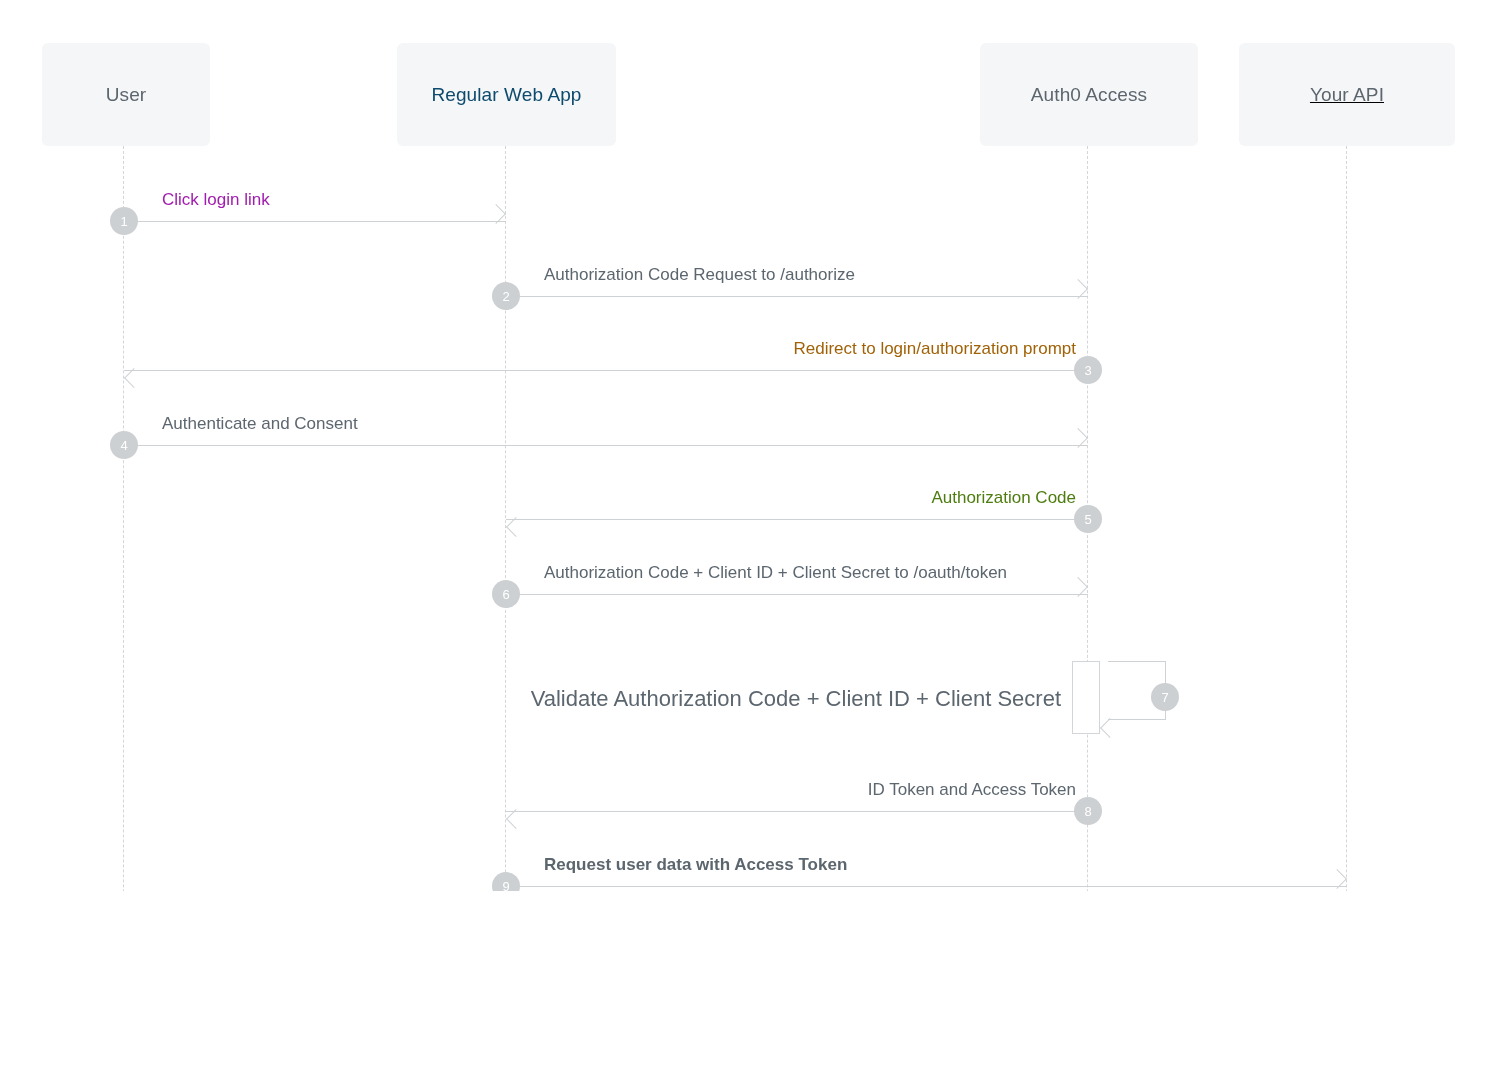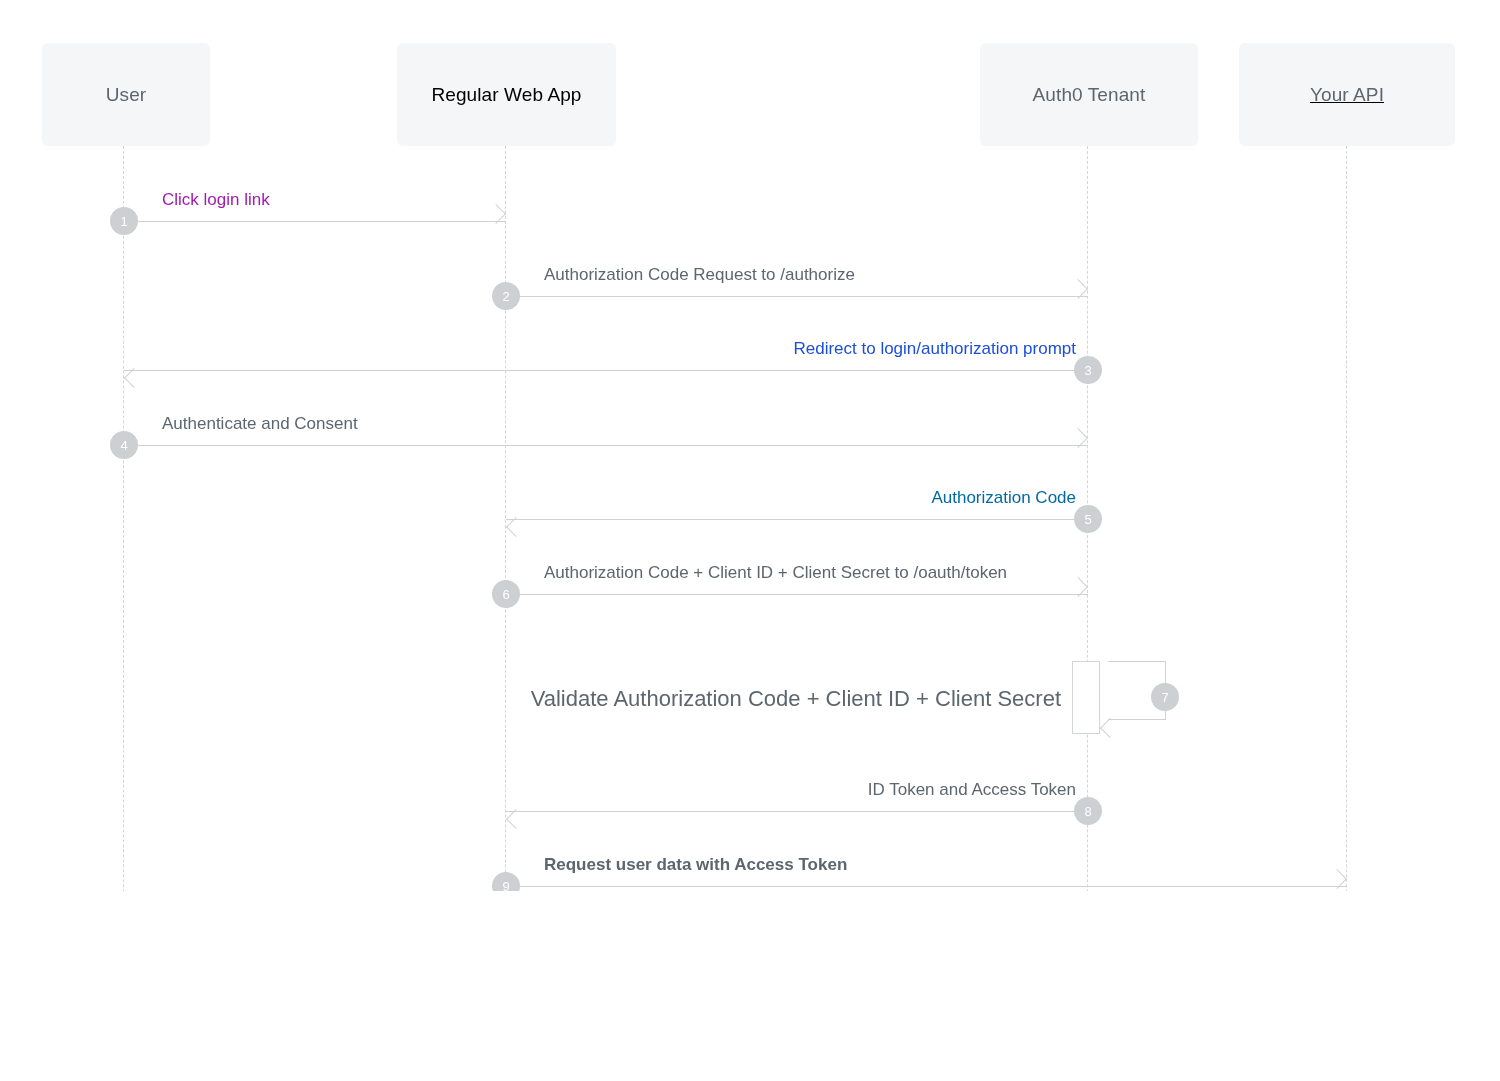--- a/index.html
+++ b/index.html
@@ -142,25 +142,25 @@
 </head>
 <body>
 
 <div id="diagram-canvas" style="width: 1500px; height: 891px; background: rgb(255, 255, 255);">
 
 <div class="participant-box" style="left: 42px; top: 43px; width: 168px; height: 103px; background: rgb(245, 246, 247);">
       <span class="participant-label" style="color: rgb(92, 102, 111);">User</span>
     </div>
     <div class="lifeline" style="left: 123.25px; top: 146px; height: 906px; border-left-color: rgb(211, 214, 217);"></div>
     <div class="participant-box" style="left: 397px; top: 43px; width: 219px; height: 103px; background: rgb(245, 246, 247);">
-      <span class="participant-label" style="color: #000000;">Regular Web App</span>
+      <span class="participant-label" style="color: #0c4a6e;">Regular Web App</span>
     </div>
     <div class="lifeline" style="left: 505.25px; top: 146px; height: 906px; border-left-color: rgb(211, 214, 217);"></div>
     <div class="participant-box" style="left: 980px; top: 43px; width: 218px; height: 103px; background: rgb(245, 246, 247);">
-      <span class="participant-label" style="color: rgb(92, 102, 111);">Auth0 Tenant</span>
+      <span class="participant-label" style="color: rgb(92, 102, 111);">Auth0 Access</span>
     </div>
     <div class="lifeline" style="left: 1087.25px; top: 146px; height: 906px; border-left-color: rgb(211, 214, 217);"></div>
     <div class="participant-box" style="left: 1239px; top: 43px; width: 216px; height: 103px; background: rgb(245, 246, 247); text-decoration: underline;">
       <span class="participant-label" style="color: rgb(92, 102, 111);">Your API</span>
     </div>
     <div class="lifeline" style="left: 1346.25px; top: 146px; height: 906px; border-left-color: rgb(211, 214, 217);"></div>
     <div class="message" style="left: 124px; top: 221px; width: 382px;">
       <div class="msg-line" style="border-top-color: rgb(207, 210, 212);"></div>
       <div class="arrowhead right" style="border-top-color: rgb(207, 210, 212); border-right-color: rgb(207, 210, 212);"></div>
       <div class="msg-label align-left" style="color: #a21caf;">Click login link</div>
@@ -168,33 +168,33 @@
     <div class="step-badge" style="left: 110px; top: 207px; background: rgb(205, 208, 210); color: rgb(255, 255, 255);">1</div>
     <div class="message" style="left: 506px; top: 296px; width: 582px;">
       <div class="msg-line" style="border-top-color: rgb(207, 210, 212);"></div>
       <div class="arrowhead right" style="border-top-color: rgb(207, 210, 212); border-right-color: rgb(207, 210, 212);"></div>
       <div class="msg-label align-left" style="color: rgb(92, 102, 111); text-align: center;">Authorization Code Request to /authorize</div>
     </div>
     <div class="step-badge" style="left: 492px; top: 282px; background: rgb(205, 208, 210); color: rgb(255, 255, 255);">2</div>
     <div class="message" style="left: 124px; top: 370px; width: 964px;">
       <div class="msg-line" style="border-top-color: rgb(207, 210, 212);"></div>
       <div class="arrowhead left" style="border-bottom-color: rgb(207, 210, 212); border-left-color: rgb(207, 210, 212);"></div>
-      <div class="msg-label align-right" style="color: #1d4ed8;">Redirect to login/authorization prompt</div>
+      <div class="msg-label align-right" style="color: #a16207;">Redirect to login/authorization prompt</div>
     </div>
     <div class="step-badge" style="left: 1074px; top: 356px; background: rgb(205, 208, 210); color: rgb(255, 255, 255);">3</div>
     <div class="message" style="left: 124px; top: 445px; width: 964px;">
       <div class="msg-line" style="border-top-color: rgb(207, 210, 212);"></div>
       <div class="arrowhead right" style="border-top-color: rgb(207, 210, 212); border-right-color: rgb(207, 210, 212);"></div>
       <div class="msg-label align-left" style="color: rgb(92, 102, 111);">Authenticate and Consent</div>
     </div>
     <div class="step-badge" style="left: 110px; top: 431px; background: rgb(205, 208, 210); color: rgb(255, 255, 255);">4</div>
     <div class="message" style="left: 506px; top: 519px; width: 582px;">
       <div class="msg-line" style="border-top-color: rgb(207, 210, 212);"></div>
       <div class="arrowhead left" style="border-bottom-color: rgb(207, 210, 212); border-left-color: rgb(207, 210, 212);"></div>
-      <div class="msg-label align-right" style="color: #0369a1; margin-left: 47px;">Authorization Code</div>
+      <div class="msg-label align-right" style="color: #4d7c0f; margin-left: 47px;">Authorization Code</div>
     </div>
     <div class="step-badge" style="left: 1074px; top: 505px; background: rgb(205, 208, 210); color: rgb(255, 255, 255);">5</div>
     <div class="message" style="left: 506px; top: 594px; width: 582px;">
       <div class="msg-line" style="border-top-color: rgb(207, 210, 212);"></div>
       <div class="arrowhead right" style="border-top-color: rgb(207, 210, 212); border-right-color: rgb(207, 210, 212);"></div>
       <div class="msg-label align-left" style="color: rgb(92, 102, 111);">Authorization Code + Client ID + Client Secret to /oauth/token</div>
     </div>
     <div class="step-badge" style="left: 492px; top: 580px; background: rgb(205, 208, 210); color: rgb(255, 255, 255);">6</div>
     <div class="message" style="left: 506px; top: 811px; width: 582px;">
       <div class="msg-line" style="border-top-color: rgb(207, 210, 212);"></div>

